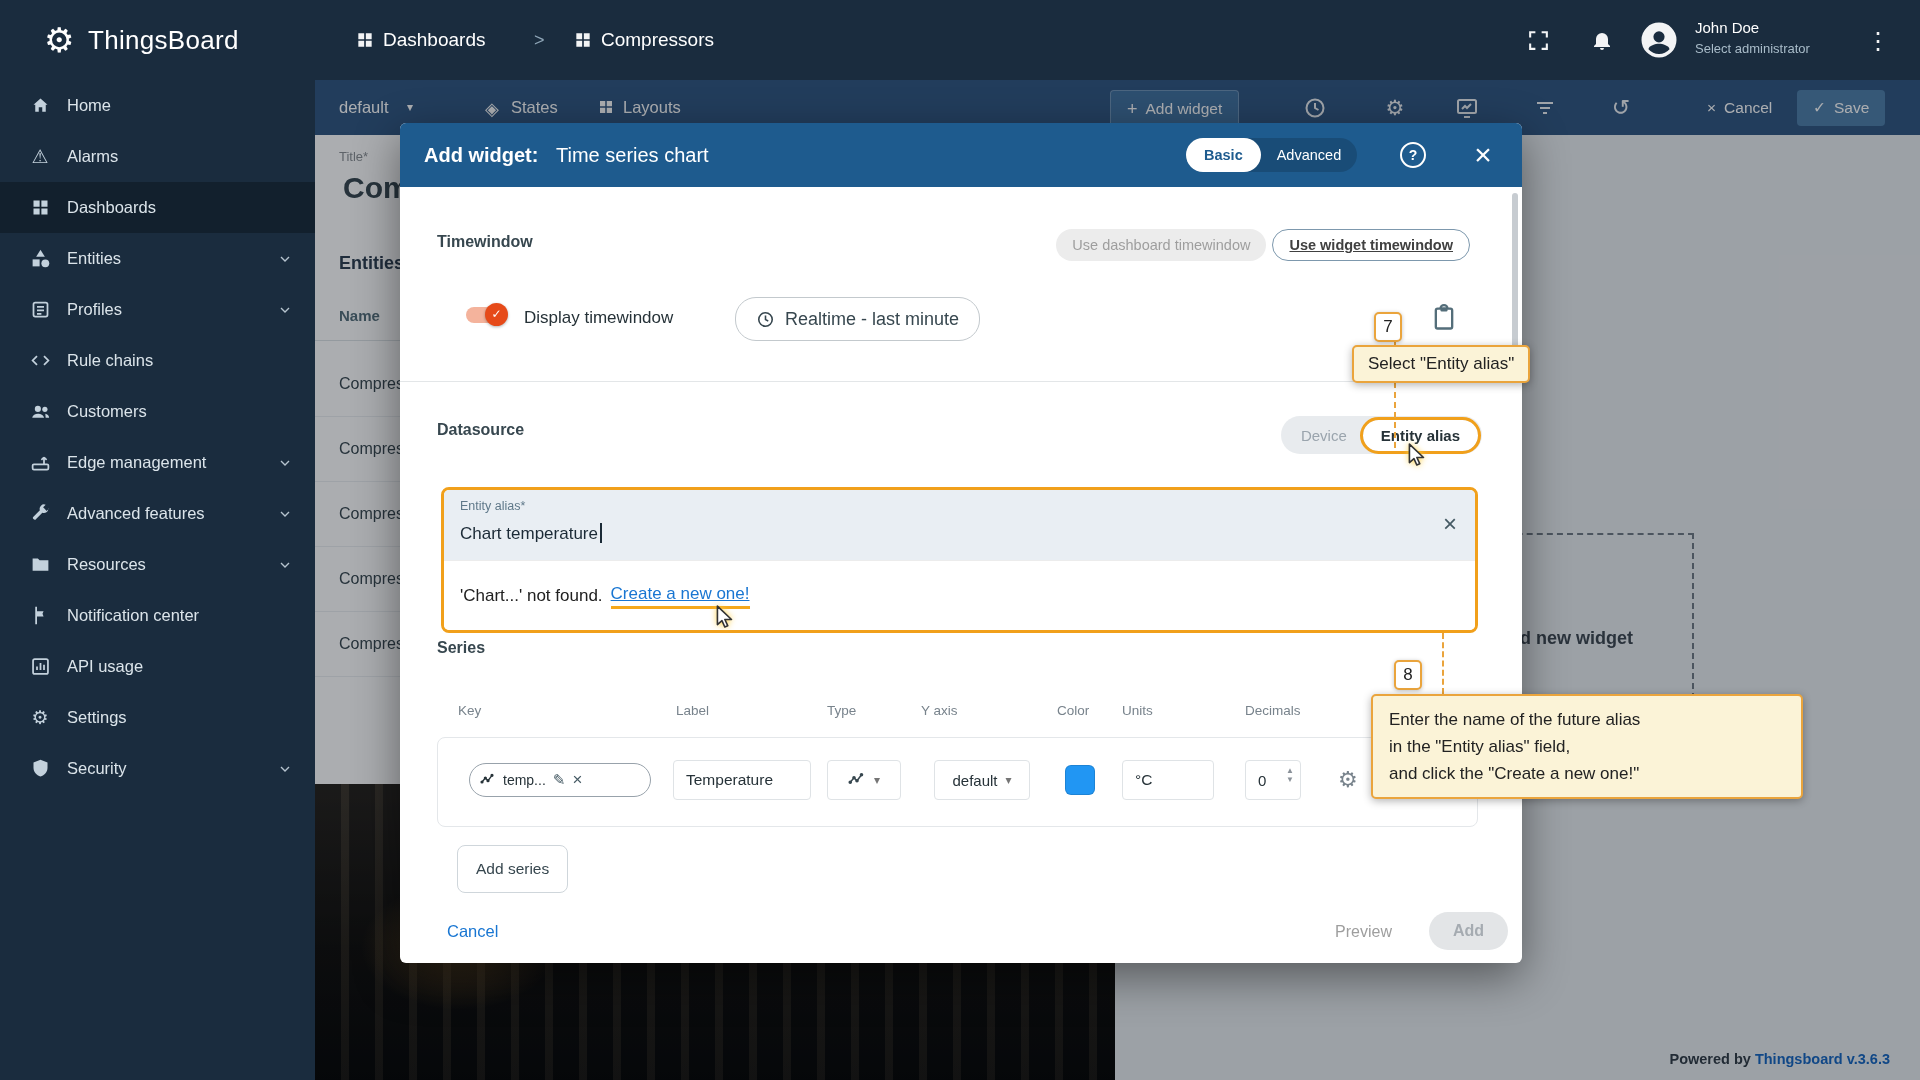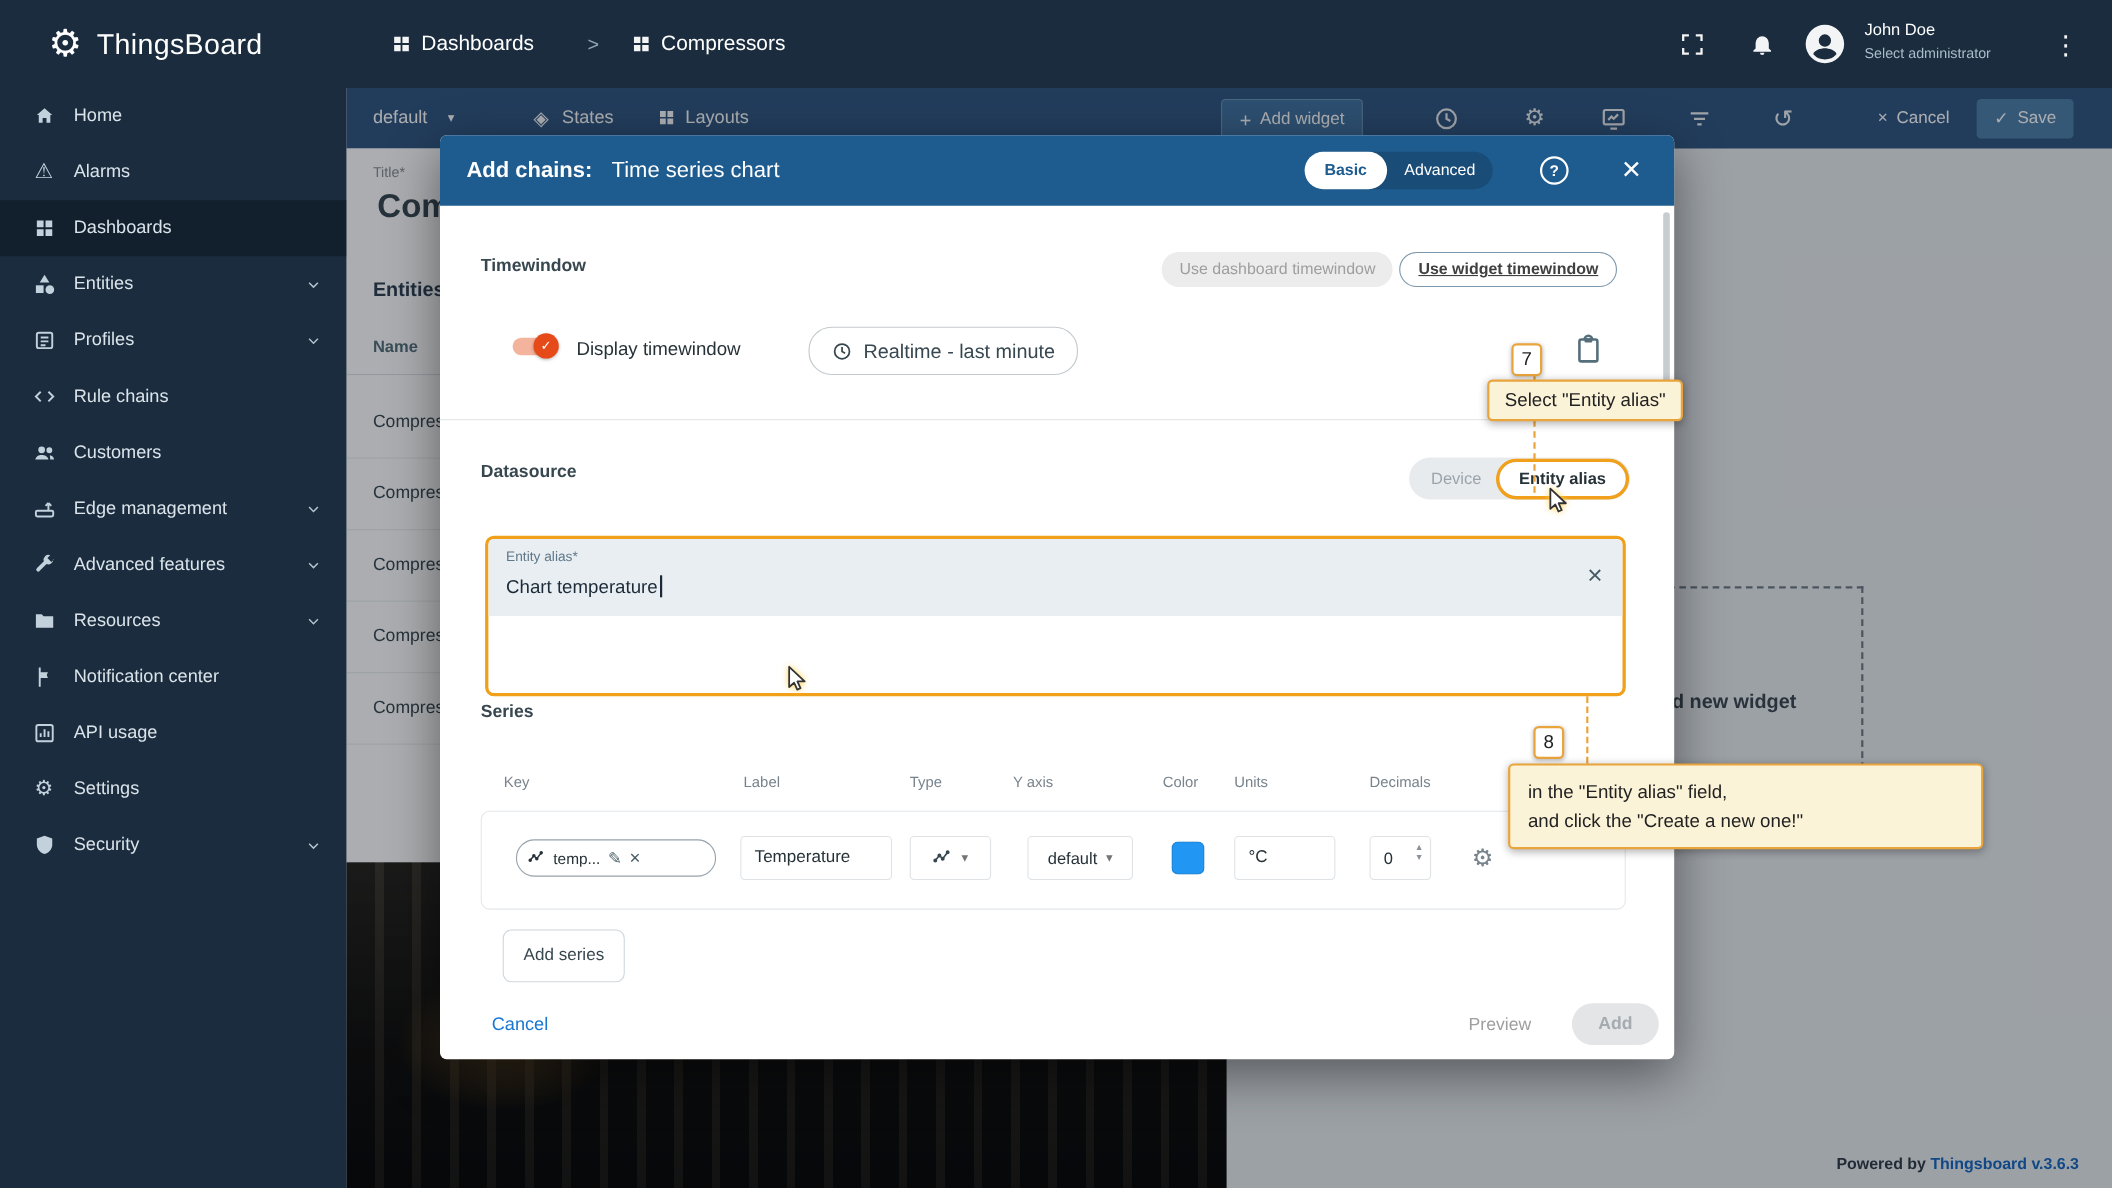--- a/index.html
+++ b/index.html
@@ -396,21 +396,21 @@
     <div class="powered">
       <span>Powered by</span>
       <a href="#">Thingsboard v.3.6.3</a>
     </div>
   </div>
 
   <div class="overlay"></div>
 
   <div class="modal">
     <div class="mhdr">
-      <span class="abs mtitle-b" style="left:24px;">Add chains:</span>
+      <span class="abs mtitle-b" style="left:24px;">Add widget:</span>
       <span class="abs mtitle-r" style="left:156px;">Time series chart</span>
       <div class="modegrp">
         <span class="mode-on">Basic</span>
         <span class="mode-off">Advanced</span>
       </div>
       <span class="help-ic">?</span>
       <span class="mclose">×</span>
     </div>
     <div class="mscroll"></div>
 
@@ -445,20 +445,24 @@
     <div class="dsgrp">
       <span class="ds-off">Device</span>
       <span class="ds-on">Entity alias</span>
     </div>
 
     <div class="ea-wrap">
       <div class="ea-field">
         <span class="ea-lab">Entity alias*</span>
         <span class="ea-val"><span>Chart temperature</span><span class="caret"></span></span>
         <span class="ea-clear">×</span>
+      </div>
+      <div class="ea-dd">
+        <span>'Chart...' not found.</span>
+        <a href="#" class="ea-link">Create a new one!</a>
       </div>
     </div>
 
     <span class="sec-h" style="left:37px;top:516px;">Series</span>
     <span class="col-h" style="left:58px;">Key</span>
     <span class="col-h" style="left:276px;">Label</span>
     <span class="col-h" style="left:427px;">Type</span>
     <span class="col-h" style="left:521px;">Y axis</span>
     <span class="col-h" style="left:657px;">Color</span>
     <span class="col-h" style="left:722px;">Units</span>
@@ -524,20 +528,21 @@
     <div class="callout co7">Select "Entity alias"</div>
     <span class="cursor" style="left:1404px;top:442px;">
       <svg viewBox="0 0 24 24">
           <path d="M5 2v17l4.2-3.6 2.6 5.8 2.7-1.2-2.6-5.7H18z" fill="#fff" stroke="#333" stroke-width="1.5" stroke-linejoin="round"></path>
         </svg>
     </span>
 
     <div class="dashln" style="left:1442px;top:633px;height:61px;"></div>
     <div class="badge" style="left:1394px;top:660px;">8</div>
     <div class="callout co8">
+      <div>Enter the name of the future alias</div>
       <div>in the "Entity alias" field,</div>
       <div>and click the "Create a new one!"</div>
     </div>
     <span class="cursor" style="left:712px;top:604px;">
       <svg viewBox="0 0 24 24">
           <path d="M5 2v17l4.2-3.6 2.6 5.8 2.7-1.2-2.6-5.7H18z" fill="#fff" stroke="#333" stroke-width="1.5" stroke-linejoin="round"></path>
         </svg>
     </span>
   </div>
 

